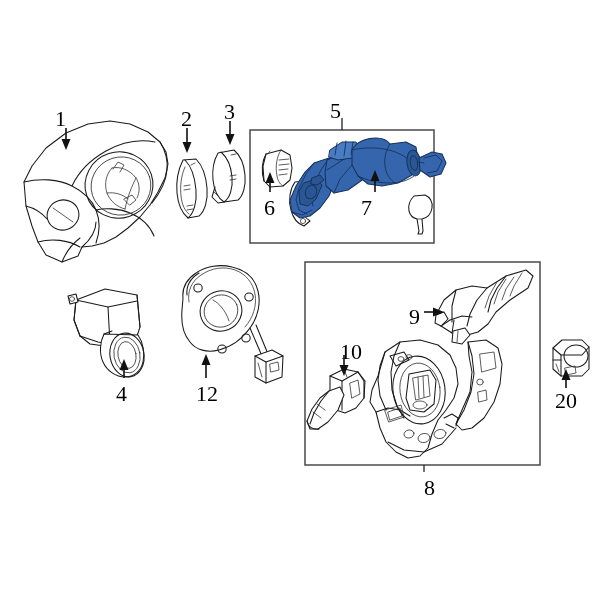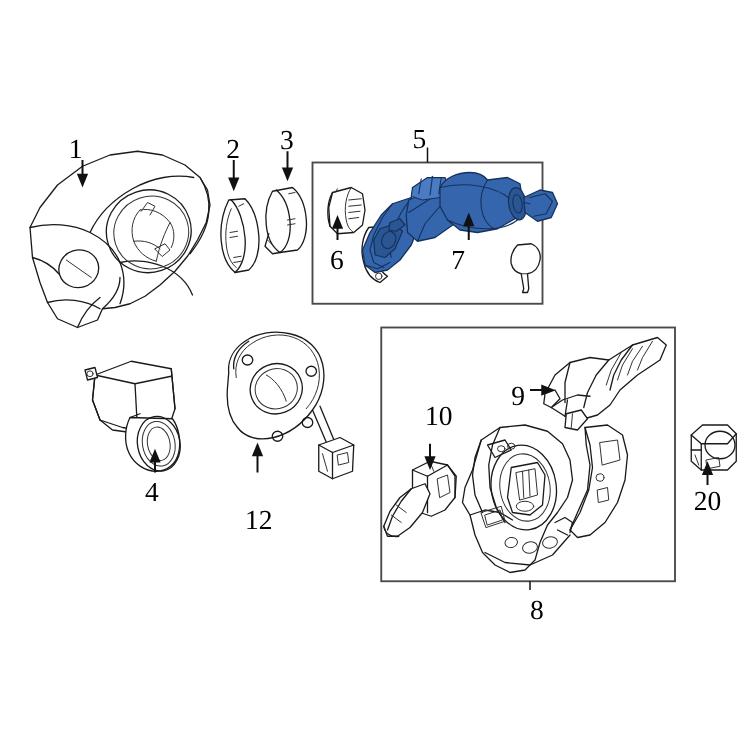--- a/index.html
+++ b/index.html
@@ -425,17 +425,17 @@
 
   <div class="callout-num" style="left:55px;  top:108px;">1</div>
   <div class="callout-num" style="left:181px; top:108px;">2</div>
   <div class="callout-num" style="left:224px; top:101px;">3</div>
   <div class="callout-num" style="left:116px; top:383px;">4</div>
   <div class="callout-num" style="left:330px; top:100px;">5</div>
   <div class="callout-num" style="left:264px; top:197px;">6</div>
   <div class="callout-num" style="left:361px; top:197px;">7</div>
   <div class="callout-num" style="left:424px; top:477px;">8</div>
   <div class="callout-num" style="left:409px; top:306px;">9</div>
-  <div class="callout-num" style="left:340px; top:322px;">10</div>
+  <div class="callout-num" style="left:340px; top:341px;">10</div>
   <div class="callout-num" style="left:555px; top:390px;">20</div>
-  <div class="callout-num" style="left:196px; top:405px;">12</div>
+  <div class="callout-num" style="left:196px; top:383px;">12</div>
 
 </div>
 
 </body></html>

